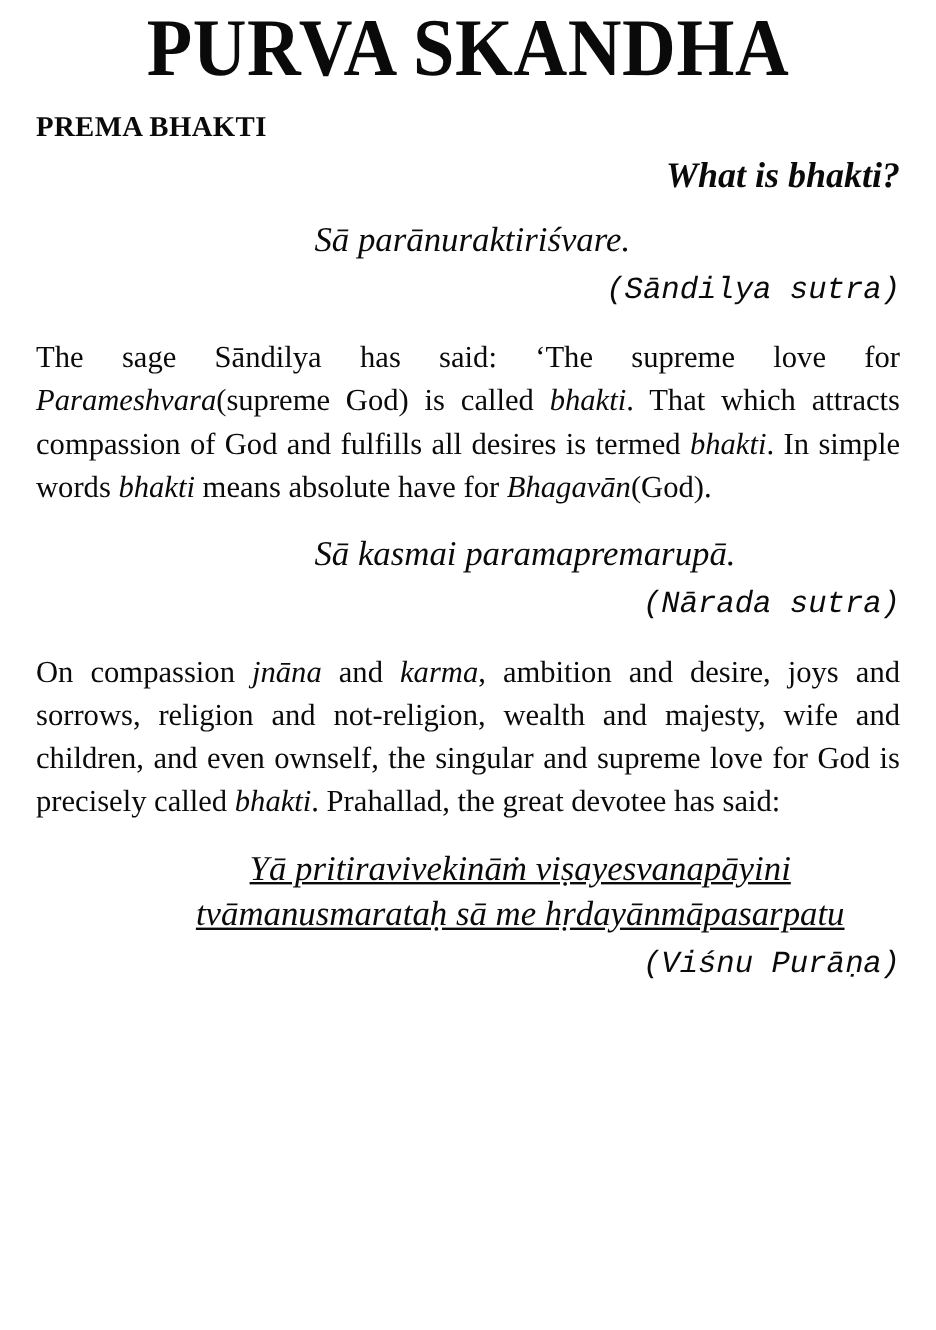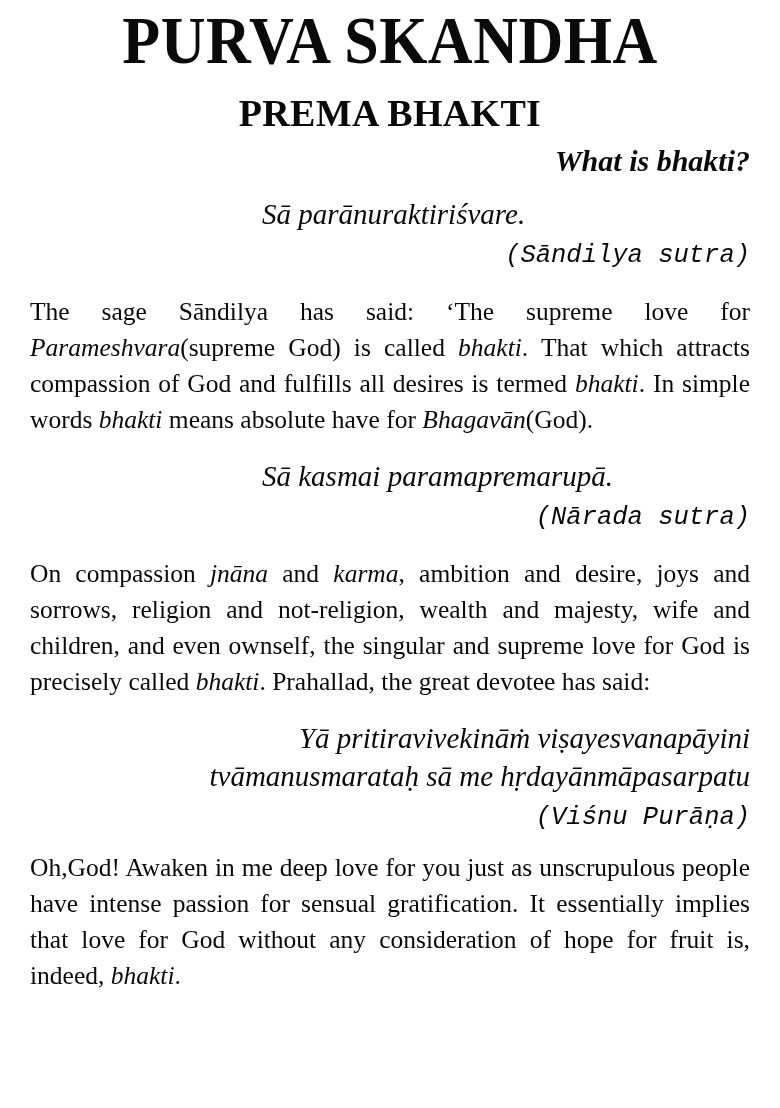--- a/index.html
+++ b/index.html
@@ -28,22 +28,22 @@
     font-size: 62px;
     line-height: 1.0;
     font-weight: 700;
     letter-spacing: 0.5px;
     margin: 6px 0 0 0;
     transform: scaleY(1.1);
     transform-origin: top center;
     white-space: nowrap;
   }
   .title-sub {
-    text-align: center;
-    font-size: 38px;
+    text-align: left;
+    font-size: 24px;
     line-height: 1.0;
     font-weight: 700;
     letter-spacing: 0.3px;
     margin: 26px 0 0 0;
     white-space: nowrap;
   }
   .title-question {
     text-align: right;
     font-size: 30px;
     line-height: 1.0;
@@ -73,22 +73,23 @@
     line-height: 36px;
     margin: 0;
   }
   .verse-line { white-space: nowrap; }
 
   .verse-centerish {
     text-align: left;
     padding-left: 232px;
   }
   .verse-block {
-    text-align: right;
+    text-align: center;
     padding-left: 87px;
+    text-decoration: underline;
   }
   .verse-block .verse-line + .verse-line { margin-top: 2px; }
 
   .attrib {
     font-style: italic;
     font-size: 25.5px;
     line-height: 36px;
     text-align: right;
     margin: 0;
     white-space: nowrap;
@@ -124,15 +125,14 @@
   <p class="attrib sp-small">(Nārada sutra)</p>
 
   <p class="para sp-before-para"><span>On compassion </span><i>jnāna</i><span> and </span><i>karma</i><span>, ambition and desire, joys and sorrows, religion and not-religion, wealth and majesty, wife and children, and even ownself, the singular and supreme love for God is precisely called </span><i>bhakti</i><span>. Prahallad, the great devotee has said:</span></p>
 
   <div class="verse verse-block sp-before-verse">
     <div class="verse-line">Yā pritiravivekināṁ viṣayesvanapāyini</div>
     <div class="verse-line">tvāmanusmarataḥ sā me hṛdayānmāpasarpatu</div>
   </div>
   <p class="attrib sp-small">(Viśnu Purāṇa)</p>
 
-  <p class="para tight"><span>Oh,God! Awaken in me deep love for you just as unscrupulous people have intense passion for sensual gratification. It essentially implies that love for God without any consideration of hope for fruit is, indeed, </span><i>bhakti</i><span>.</span></p>
 
 </div>
 
 </body></html>

